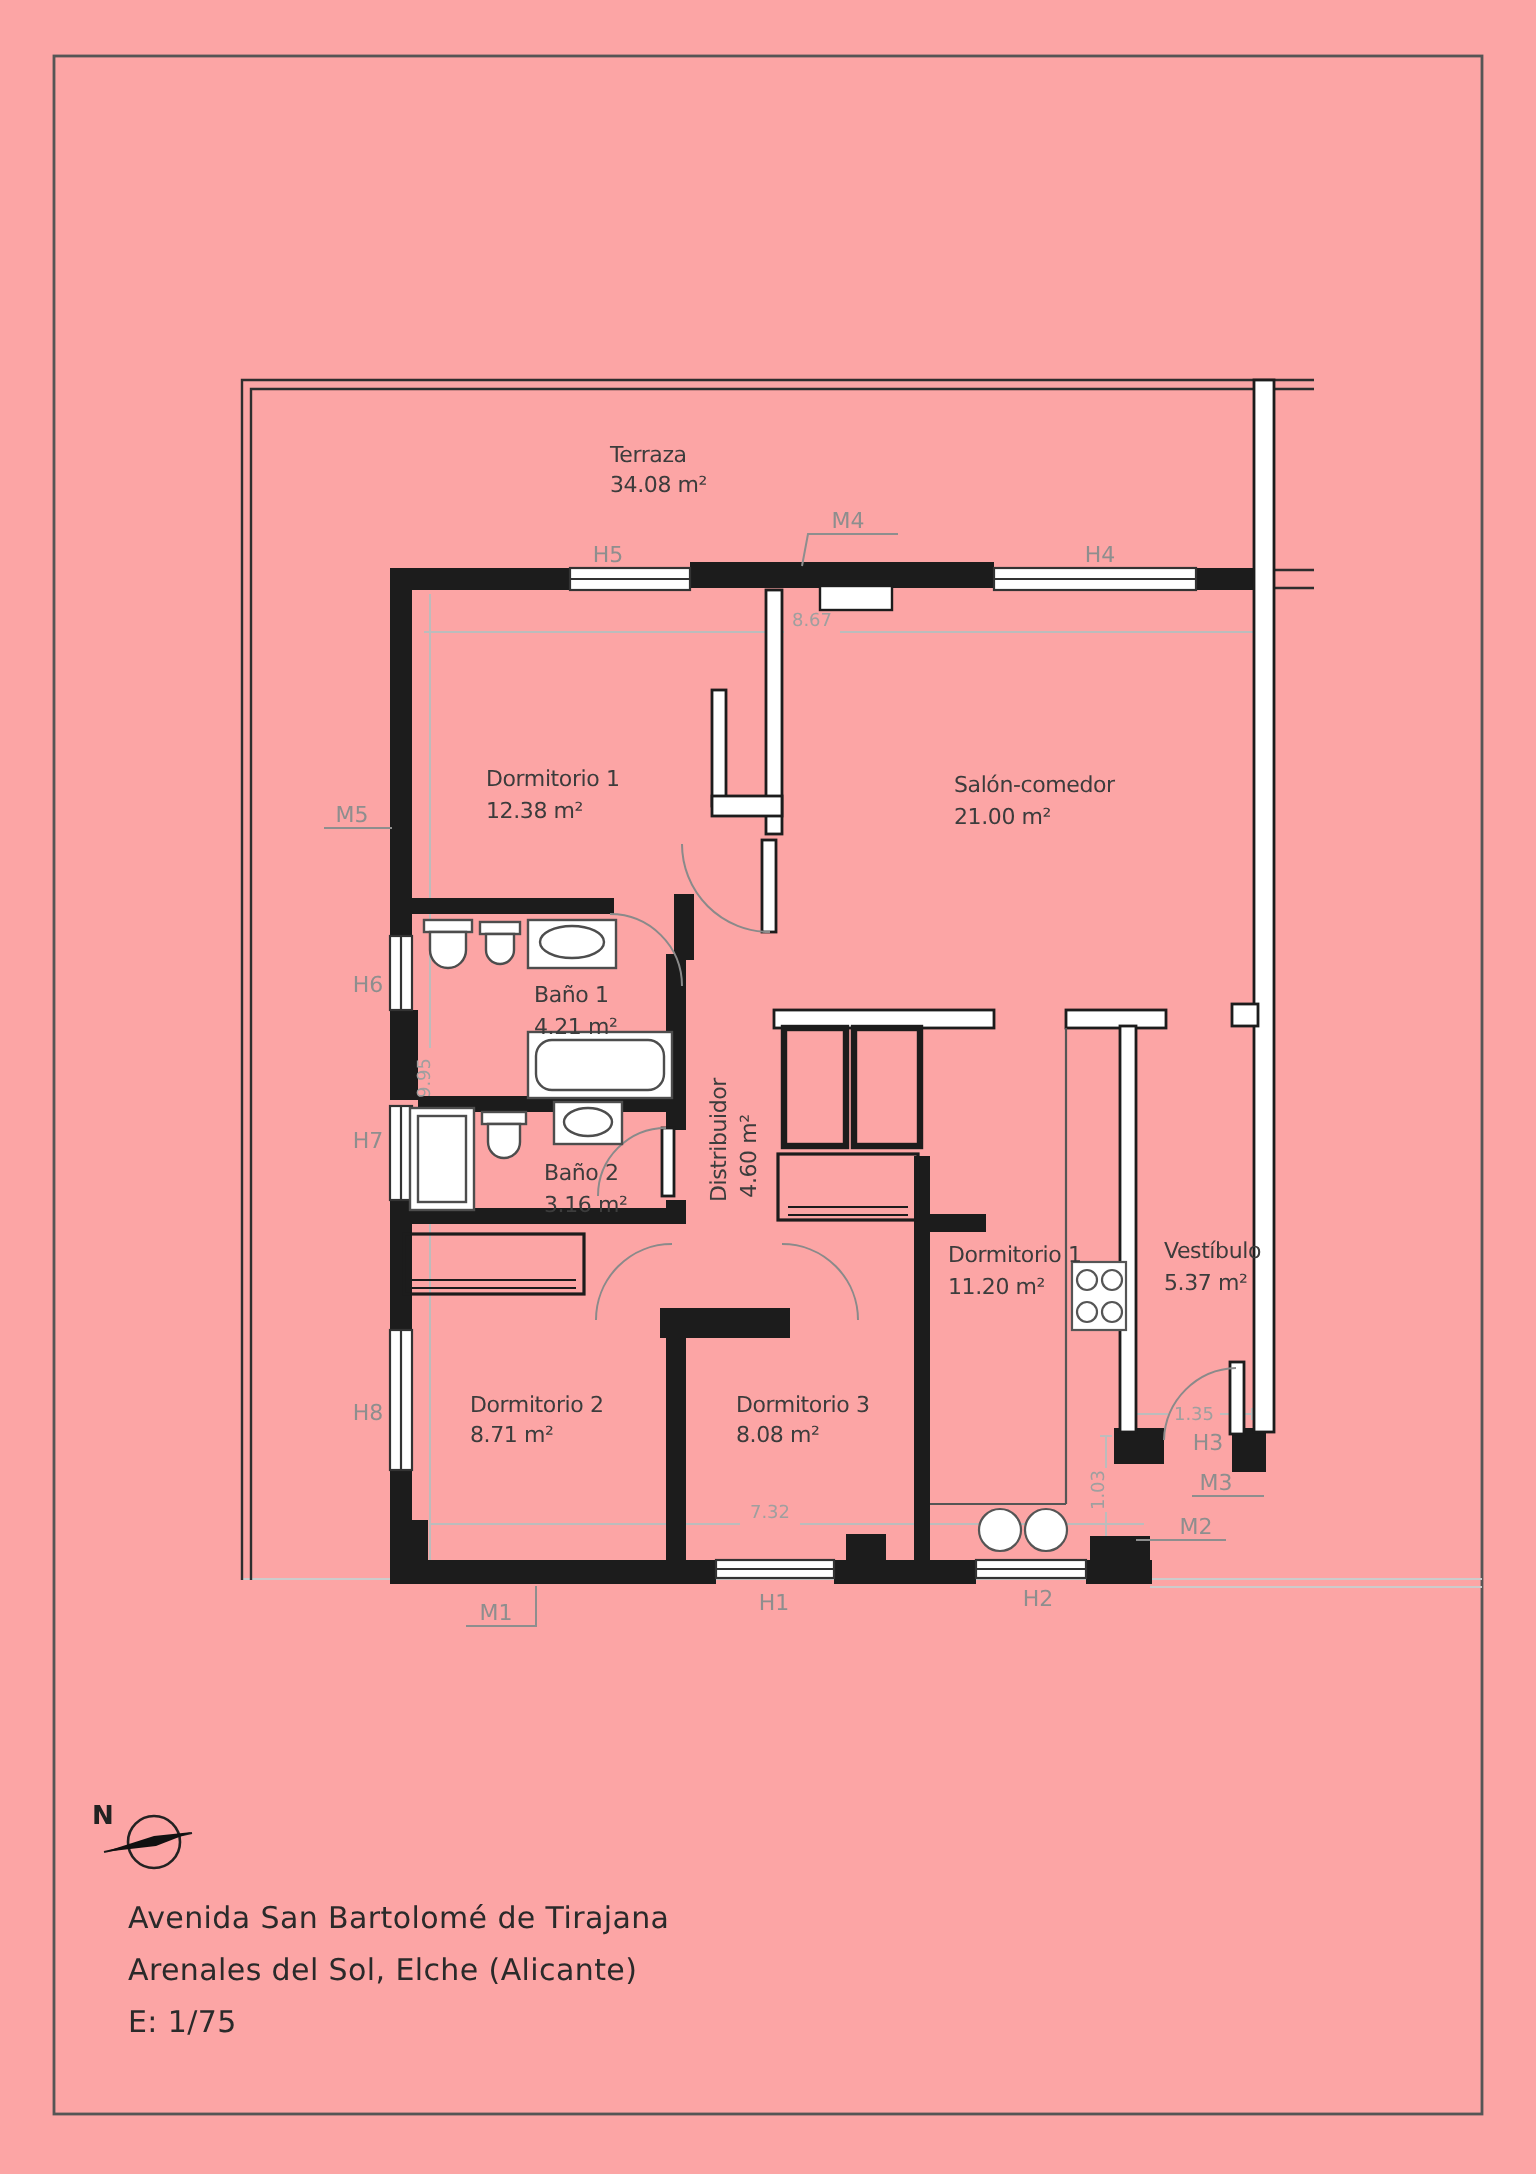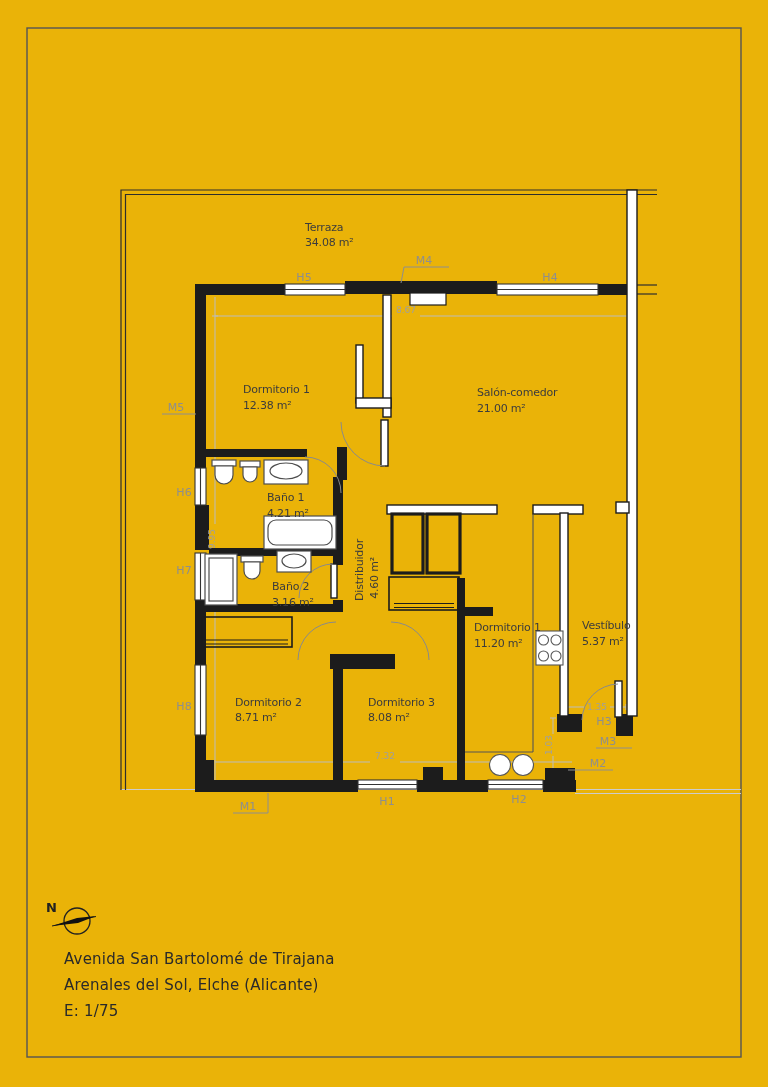--- a/index.html
+++ b/index.html
@@ -1,16 +1,16 @@
 <!DOCTYPE html>
 <html><head>
 <meta charset="utf-8">
 <style>
   html,body{margin:0;padding:0;background:#ffffff;}
-  .page{position:relative;width:768px;height:1087px;background:#eab308;overflow:hidden;
+  .page{position:relative;width:768px;height:1087px;background:#fca5a5;overflow:hidden;
         font-family:"DejaVu Sans",sans-serif;}
   svg{position:absolute;left:0;top:0;}
   text{font-family:"DejaVu Sans",sans-serif;}
   .room-name{font-size:11px;fill:#3c3c3c;letter-spacing:-0.2px;}
   .room-area{font-size:11px;fill:#3c3c3c;letter-spacing:-0.2px;}
   .open-label{font-size:11px;fill:#8e8e8e;}
   .dim-label{font-size:9px;fill:#9f9f9f;}
   .footer-text{font-size:15px;fill:#2a2a2a;letter-spacing:0.2px;}
   .north-label{font-size:13px;font-weight:bold;fill:#222;}
 </style>

